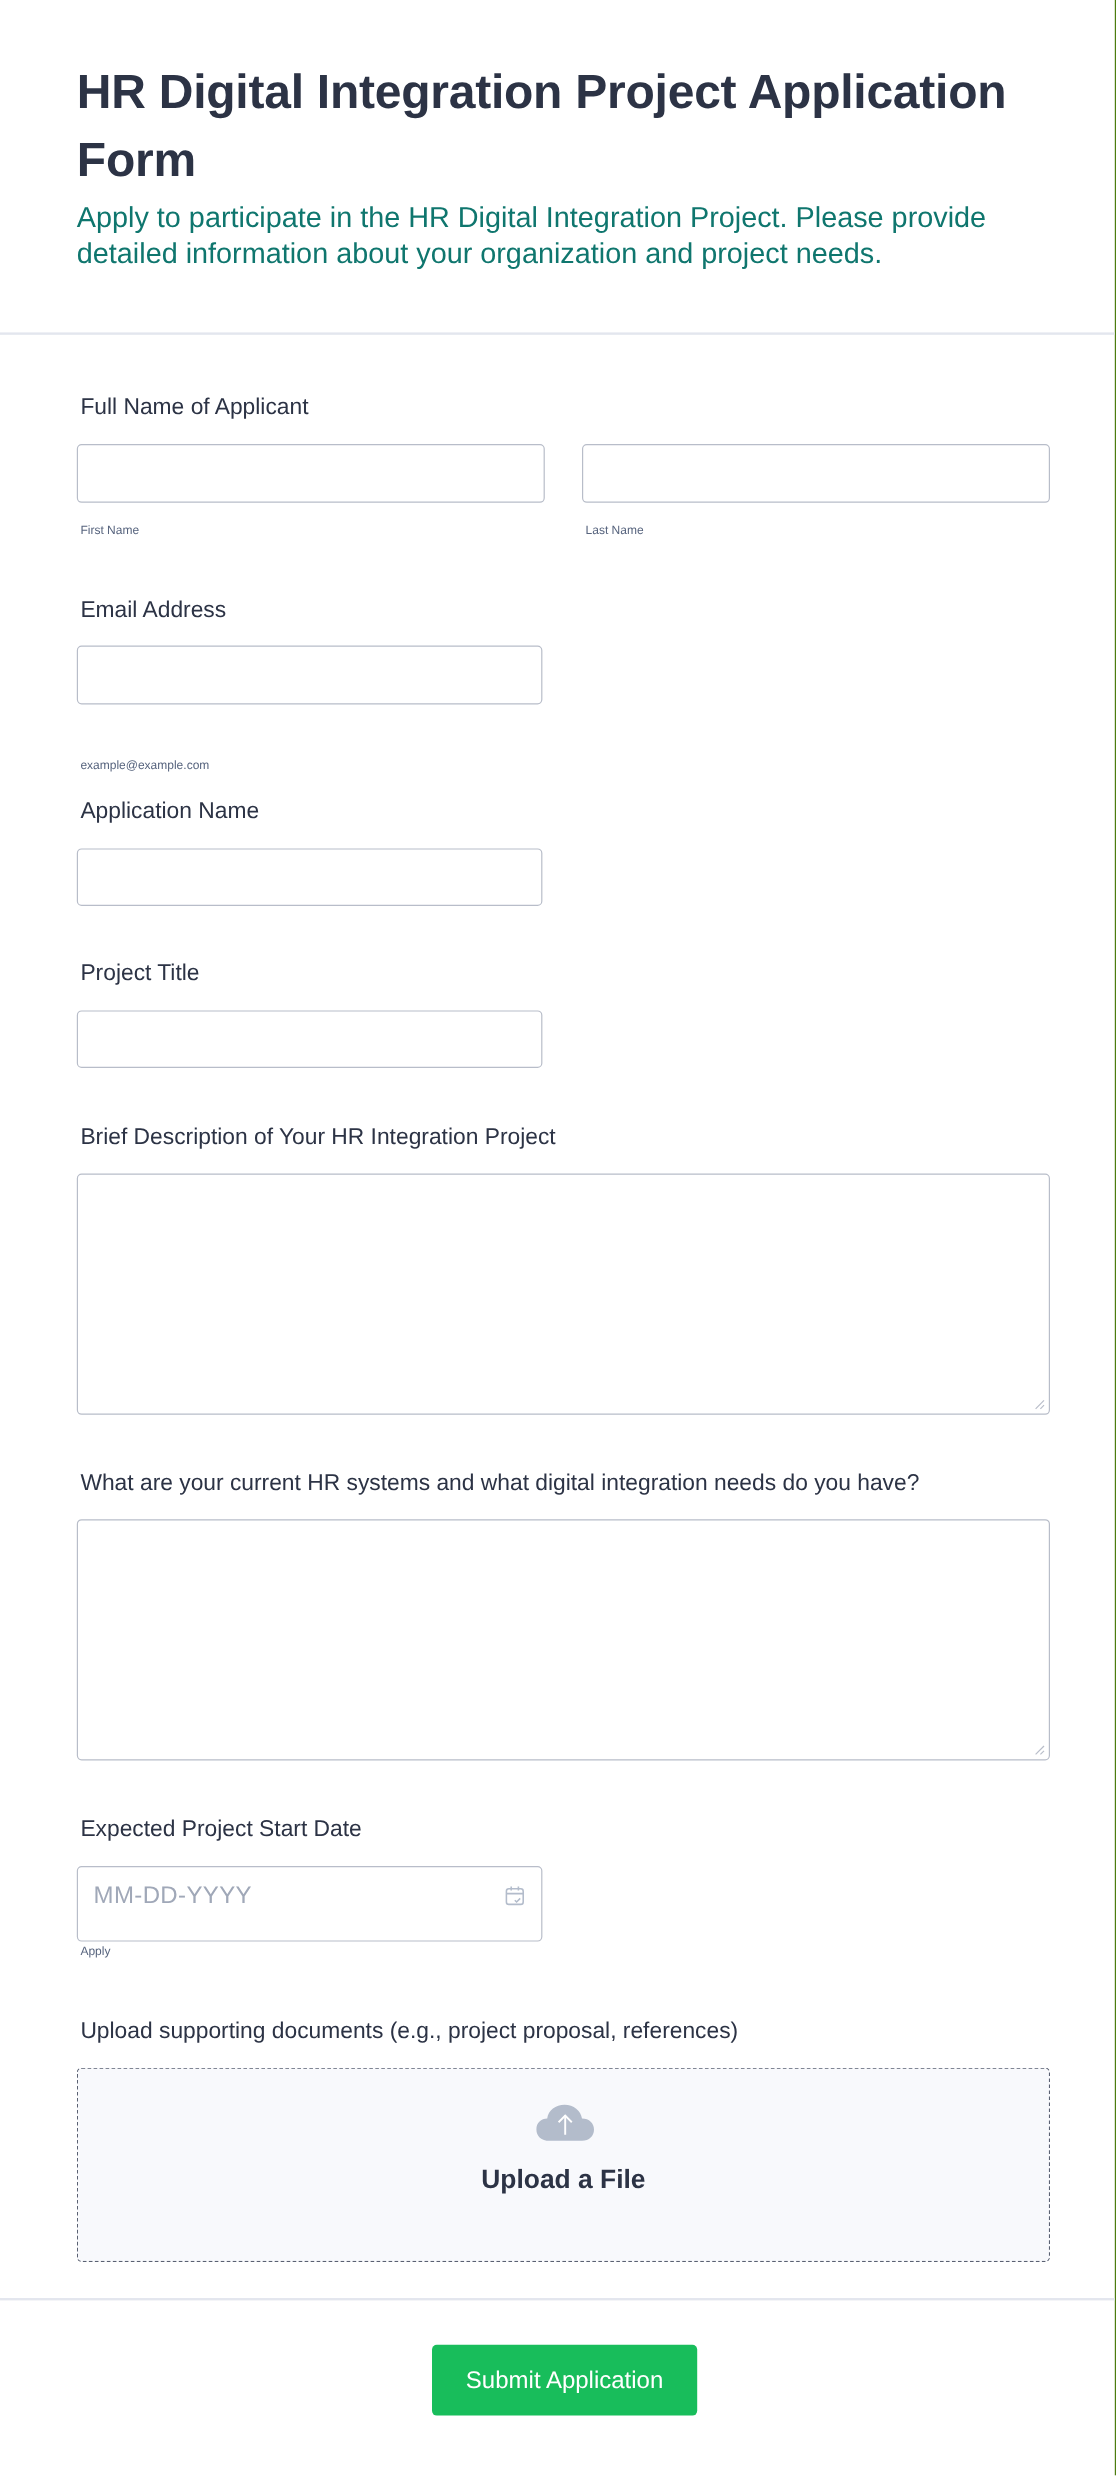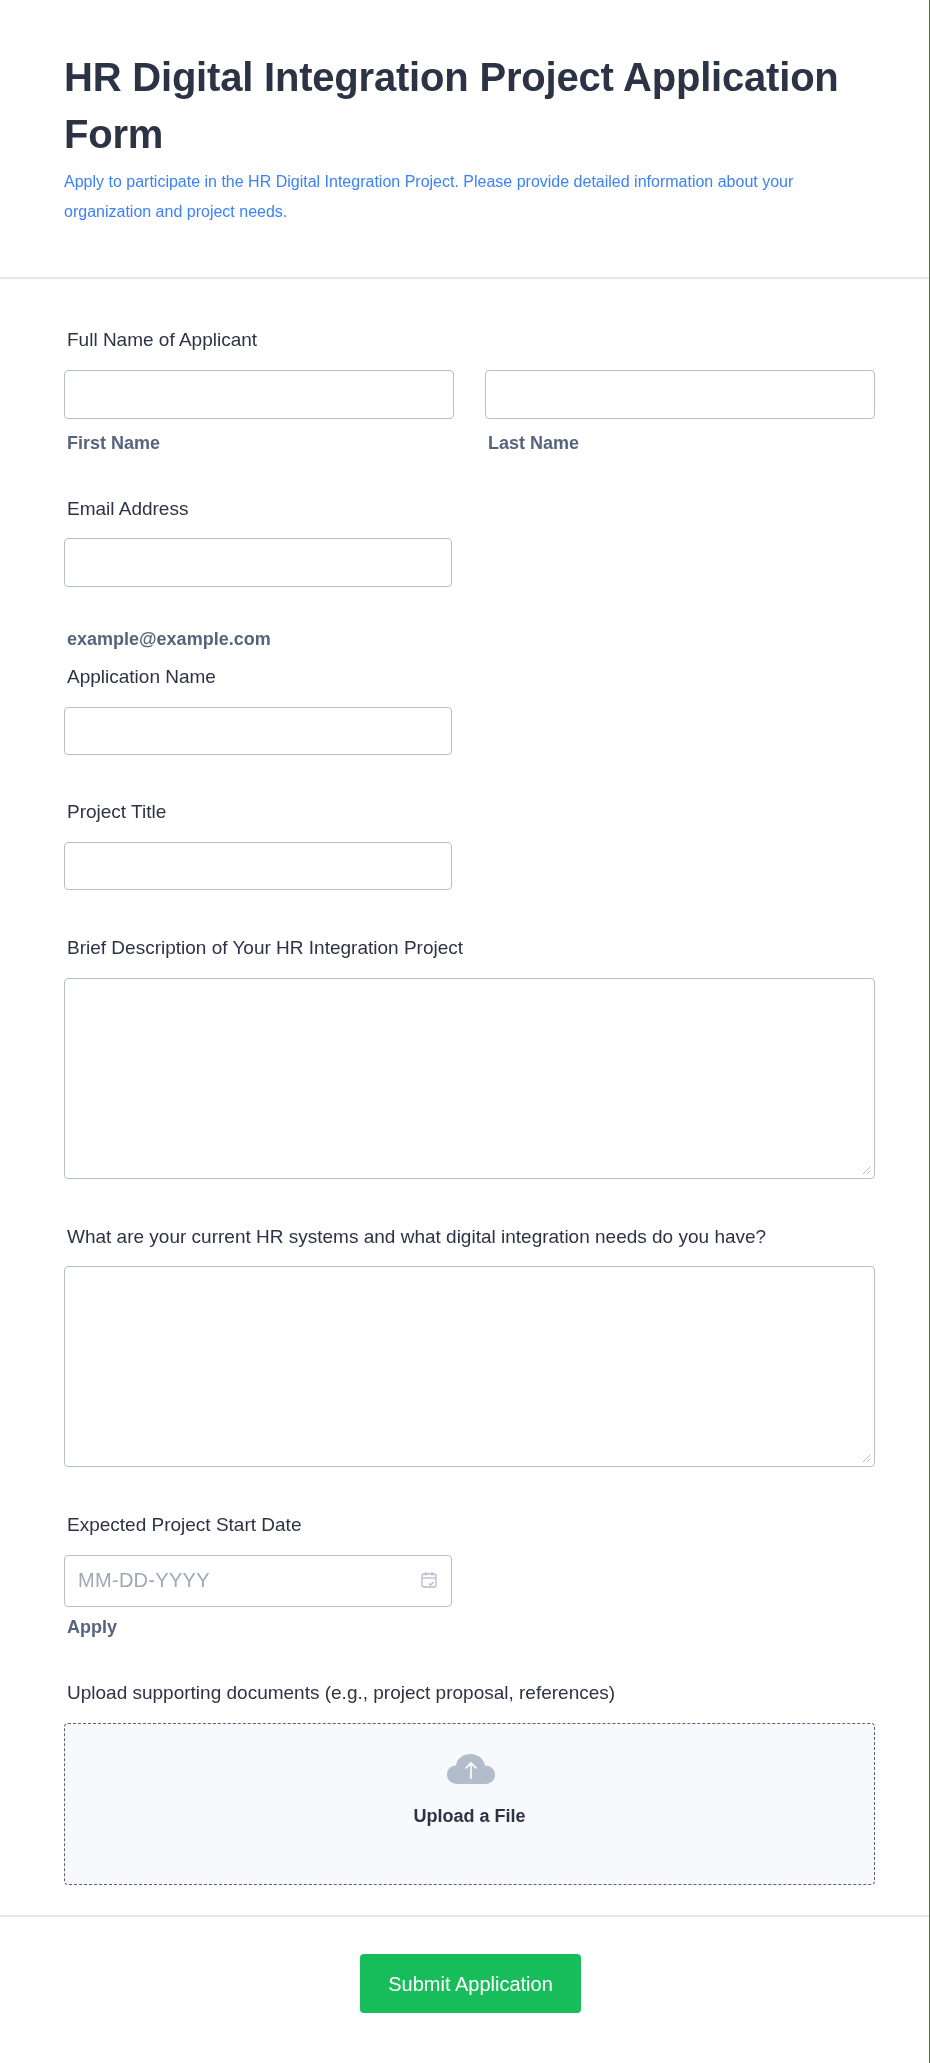--- a/index.html
+++ b/index.html
@@ -32,44 +32,43 @@
     .title {
       margin: 0;
       font-size: 40px;
       line-height: 57px;
       font-weight: 700;
       color: #2c3345;
       letter-spacing: -0.2px;
     }
     .subtitle {
       margin: 4px 0 0 0;
-      font-size: 16px;
+      font-size: 24px;
       line-height: 30px;
-      color: #3b82f6;
+      color: #0f766e;
     }
     .divider {
       position: absolute;
       left: 0;
       width: 929px;
       height: 2px;
       background: #e3e6ee;
     }
     .label {
       position: absolute;
       left: 67px;
       font-size: 19px;
       line-height: 24px;
       color: #2c3345;
     }
     .sublabel {
       position: absolute;
-      font-size: 18px;
+      font-size: 10px;
       line-height: 18px;
       color: #57647e;
-      font-weight: bold;
     }
     .input {
       position: absolute;
       box-sizing: border-box;
       height: 49px;
       border: 1px solid #b8bdc9;
       border-radius: 4px;
       background: #ffffff;
     }
     .textarea {
@@ -121,21 +120,21 @@
       left: 381px;
       top: 29px;
       width: 50px;
       height: 32px;
     }
     .upload-title {
       position: absolute;
       left: 0; right: 0;
       top: 78px;
       text-align: center;
-      font-size: 18px;
+      font-size: 22px;
       line-height: 28px;
       font-weight: 700;
       color: #2c3345;
     }
     .upload-hint {
       position: absolute;
       left: 0; right: 0;
       top: 113px;
       text-align: center;
       font-size: 17px;
@@ -197,21 +196,21 @@
 
   <div class="label" style="top:1225px;">What are your current HR systems and what digital integration needs do you have?</div>
   <div class="textarea" style="top:1266px;">
     <svg class="resize-handle" viewBox="0 0 10 10">
       <line x1="9" y1="2" x2="2" y2="9" stroke="#b8bdc9" stroke-width="1"></line>
       <line x1="9" y1="6" x2="6" y2="9" stroke="#b8bdc9" stroke-width="1"></line>
     </svg>
   </div>
 
   <div class="label" style="top:1513px;">Expected Project Start Date</div>
-  <div class="input" style="left:64px; top:1555px; width:388px; height:52px;">
+  <div class="input" style="left:64px; top:1555px; width:388px; height:63px;">
     <span class="date-placeholder">MM-DD-YYYY</span>
     <svg class="calendar-icon" viewBox="0 0 20 20">
       <rect x="3" y="4" width="14" height="13" rx="2" fill="none" stroke="#b3bccb" stroke-width="1.3"></rect>
       <line x1="3" y1="8" x2="17" y2="8" stroke="#b3bccb" stroke-width="1.3"></line>
       <line x1="7" y1="2" x2="7" y2="5.5" stroke="#b3bccb" stroke-width="1.3"></line>
       <line x1="13" y1="2" x2="13" y2="5.5" stroke="#b3bccb" stroke-width="1.3"></line>
       <polyline points="10,13.5 11.5,15 14.5,12" fill="none" stroke="#b3bccb" stroke-width="1.3"></polyline>
     </svg>
   </div>
   <div class="sublabel" style="left:67px; top:1618px;">Apply</div>

